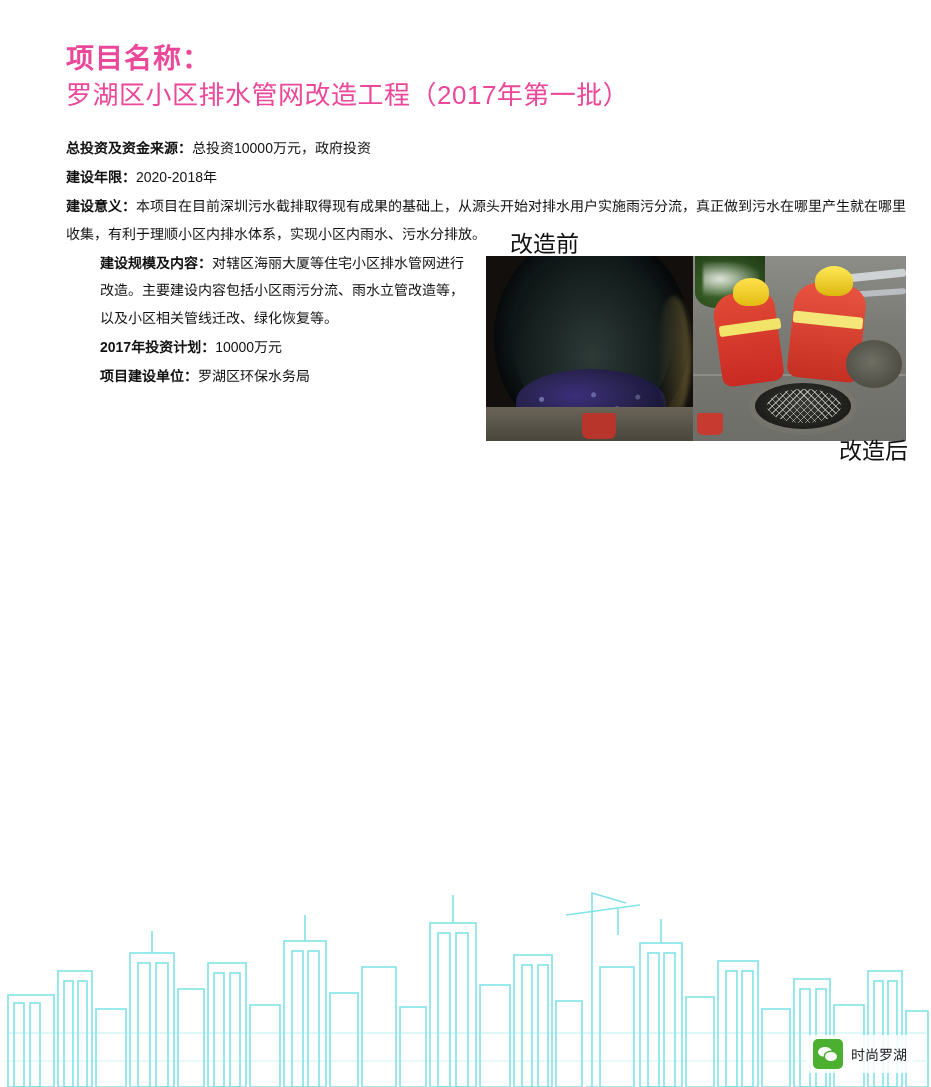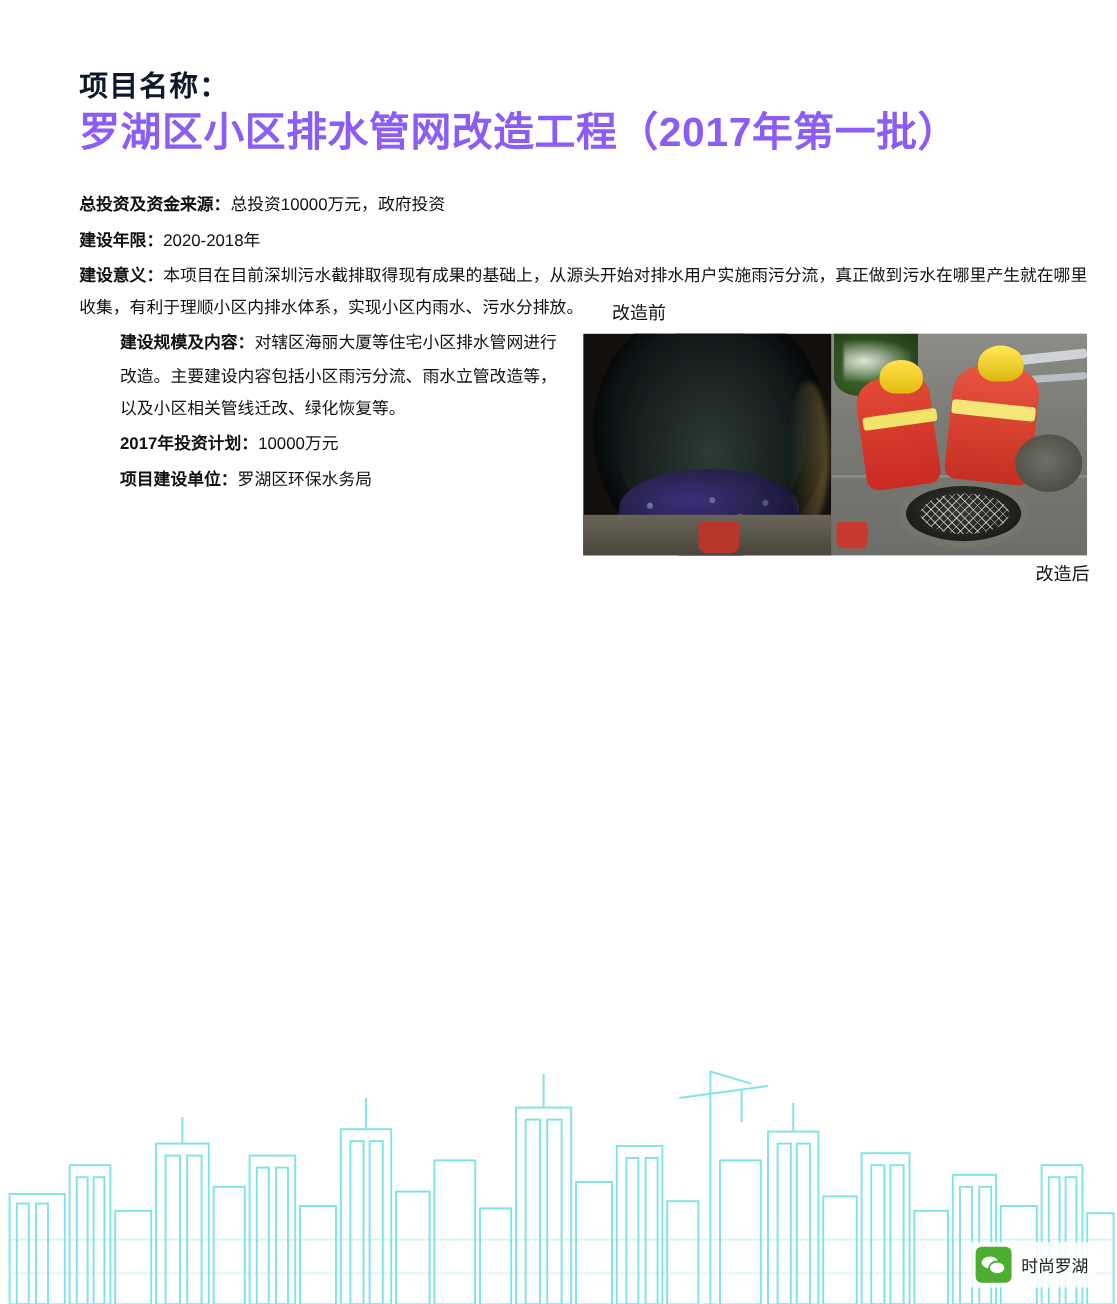--- a/index.html
+++ b/index.html
@@ -26,33 +26,32 @@
     position: absolute;
     left: 66px;
     top: 40px;
     width: 840px;
   }
 
   .title-block {
     margin-bottom: 22px;
   }
   .title-line1 {
-    font-size: 24px;
+    font-size: 28px;
     font-weight: 700;
     letter-spacing: 1px;
     line-height: 1.35;
-    color: #0f172a;
-    margin-top: 17px;
+    color: #ec4899;
   }
   .title-line2 {
-    font-size: 34px;
-    font-weight: 700;
+    font-size: 26px;
+    font-weight: 400;
     letter-spacing: 0.5px;
     line-height: 1.35;
-    color: #8b5cf6;
+    color: #ec4899;
     white-space: nowrap;
   }
 
   .field {
     font-size: 14px;
     line-height: 1.95;
     color: #111;
     margin-bottom: 2px;
   }
   .field .lbl {
@@ -299,21 +298,21 @@
     position: absolute;
     left: 4px; bottom: 6px;
     width: 26px; height: 22px;
     background: #c73a2f;
     border-radius: 3px 3px 6px 6px;
   }
 
   
   .caption {
     position: absolute;
-    font-size: 15px;
+    font-size: 23px;
     font-weight: 400;
     color: #111;
     background: transparent;
     line-height: 1.2;
     white-space: nowrap;
   }
   .caption-before {
     left: 24px;
     top: -25px;
   }

